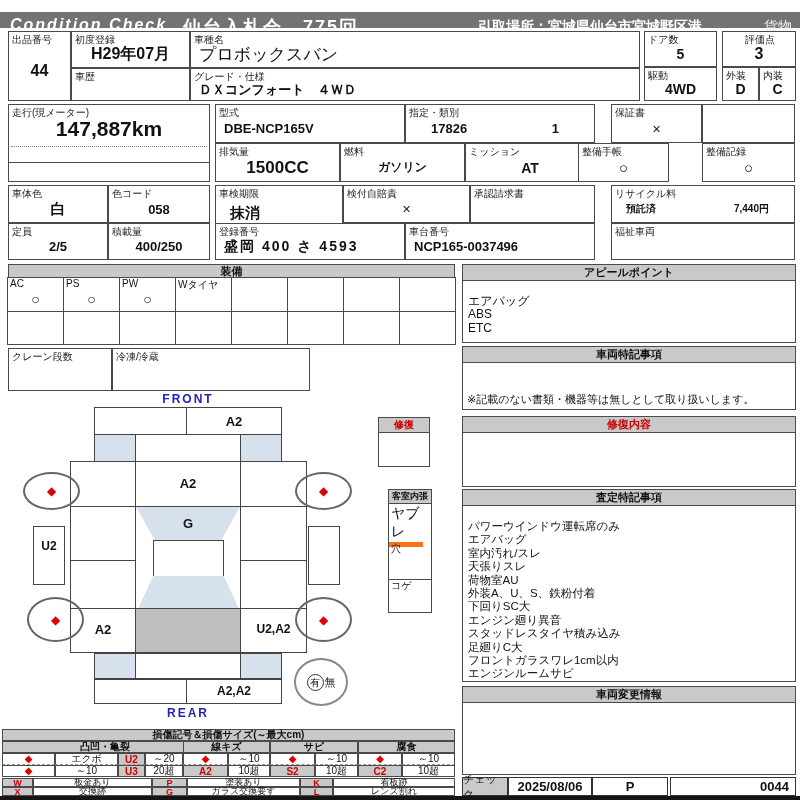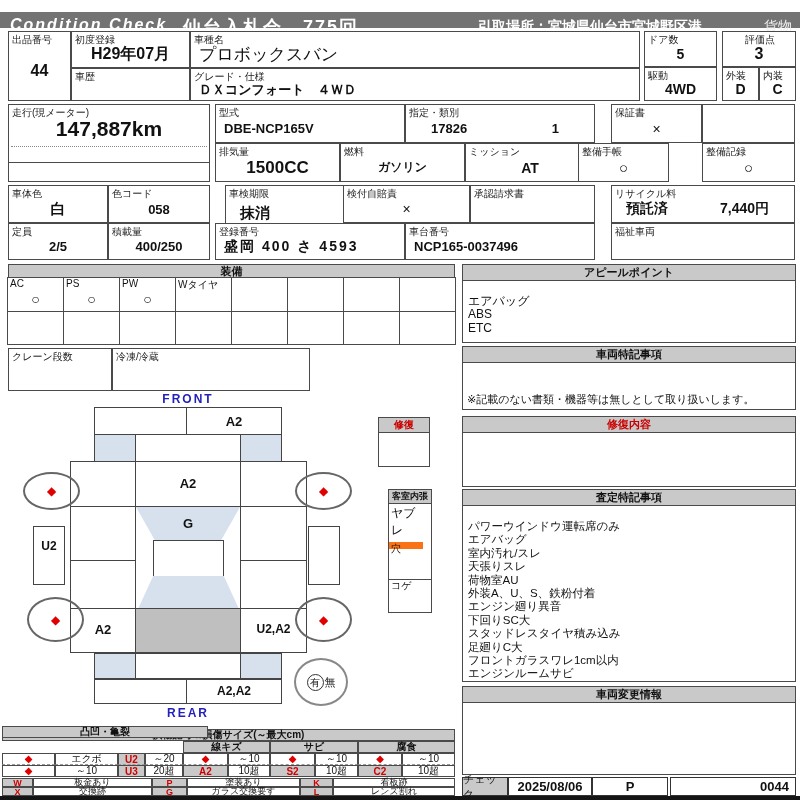--- a/index.html
+++ b/index.html
@@ -165,21 +165,21 @@
     <div class="v" style="font-size:13px">058</div>
   </div>
   <div class="c" style="left:8px;top:223px;width:100px;height:37px">
     <span class="l">定員</span>
     <div class="v" style="font-size:13px">2/5</div>
   </div>
   <div class="c" style="left:108px;top:223px;width:102px;height:37px">
     <span class="l">積載量</span>
     <div class="v" style="font-size:13px">400/250</div>
   </div>
-  <div class="c" style="left:225px;top:185px;width:128px;height:46px">
+  <div class="c" style="left:215px;top:185px;width:128px;height:46px">
     <span class="l">車検期限</span>
     <div class="v left" style="padding-left:14px;font-size:15px">抹消</div>
   </div>
   <div class="c" style="left:343px;top:185px;width:127px;height:38px">
     <span class="l">検付自賠責</span>
     <div class="v" style="font-weight:normal">×</div>
   </div>
   <div class="c" style="left:470px;top:185px;width:125px;height:38px">
     <span class="l">承認請求書</span>
     <div class="v"></div>
@@ -187,21 +187,21 @@
   <div class="c" style="left:215px;top:223px;width:190px;height:37px">
     <span class="l">登録番号</span>
     <div class="v left" style="font-size:14px;letter-spacing:2px">盛岡 400 さ 4593</div>
   </div>
   <div class="c" style="left:405px;top:223px;width:190px;height:37px">
     <span class="l">車台番号</span>
     <div class="v left" style="font-size:13px">NCP165-0037496</div>
   </div>
   <div class="c" style="left:611px;top:185px;width:184px;height:38px">
     <span class="l">リサイクル料</span>
-    <div class="v" style="justify-content:space-between;padding:0 25px 0 14px;font-size:14px">
+    <div class="v" style="justify-content:space-between;padding:0 25px 0 14px;font-size:10px">
       <span>預託済</span>
       <span>7,440円</span>
     </div>
   </div>
   <div class="c" style="left:611px;top:223px;width:184px;height:37px">
     <span class="l">福祉車両</span>
     <div class="v"></div>
   </div>
 
   <div class="bar" style="left:8px;top:264px;width:447px;height:14px">装備</div>
@@ -353,21 +353,21 @@
     <span class="yes">有</span>
     <span>無</span>
   </div>
 
   <div class="panel" style="left:378px;top:417px;width:52px;height:50px">
     <div class="ph red" style="height:14px;line-height:14px;font-size:10px">修復</div>
   </div>
 
   <div class="panel" style="left:388px;top:489px;width:44px;height:124px">
     <div class="ph" style="height:13px;line-height:13px;font-size:9px">客室内張</div>
-    <div style="position:absolute;left:0;right:8px;top:14px;height:36px;border-bottom:7px solid #f97316;font-size:12px;padding:1px 2px">ヤブレ</div>
+    <div style="position:absolute;left:0;right:8px;top:14px;height:36px;border-bottom:5px solid #f97316;font-size:14px;padding:1px 2px">ヤブレ</div>
     <div style="position:absolute;left:0;right:0;top:51px;height:36px;border-bottom:1px solid #4a4a4a;font-size:10px;padding:1px 2px">穴</div>
     <div style="position:absolute;left:0;right:0;top:88px;height:35px;font-size:10px;padding:1px 2px">コゲ</div>
   </div>
 
   <div class="panel" style="left:462px;top:264px;width:334px;height:79px">
     <div class="ph">アピールポイント</div>
     <div class="pbody" style="font-size:12px">
         <div class="li">エアバッグ</div>
         <div class="li">ABS</div>
         <div class="li">ETC</div>
@@ -388,38 +388,38 @@
 
   <div class="panel" style="left:462px;top:489px;width:334px;height:193px">
     <div class="ph">査定特記事項</div>
     <div class="pbody">
         <div class="li">パワーウインドウ運転席のみ</div>
         <div class="li">エアバッグ</div>
         <div class="li">室内汚れ/スレ</div>
         <div class="li">天張りスレ</div>
         <div class="li">荷物室AU</div>
         <div class="li">外装A、U、S、鉄粉付着</div>
+        <div class="li">下回りSC大</div>
         <div class="li">エンジン廻り異音</div>
-        <div class="li">下回りSC大</div>
         <div class="li">スタッドレスタイヤ積み込み</div>
         <div class="li">足廻りC大</div>
         <div class="li">フロントガラスワレ1cm以内</div>
         <div class="li">エンジンルームサビ</div>
         <div class="li">外装色褪せ</div>
       </div>
   </div>
 
   <div class="panel" style="left:462px;top:686px;width:334px;height:89px">
     <div class="ph">車両変更情報</div>
     <div class="pbody"></div>
   </div>
 
   <div class="legcell hdr" style="left:2px;top:729px;width:453px;height:12px">損傷記号＆損傷サイズ(～最大cm)</div>
 
-  <div class="legcell hdr" style="left:2px;top:726px;width:206px;height:12px">凸凹・亀裂</div>
+  <div class="legcell hdr" style="left:2px;top:741px;width:206px;height:12px">凸凹・亀裂</div>
   <div class="legcell hdr" style="left:183px;top:741px;width:87px;height:12px">線キズ</div>
   <div class="legcell hdr" style="left:270px;top:741px;width:88px;height:12px">サビ</div>
   <div class="legcell hdr" style="left:358px;top:741px;width:97px;height:12px">腐食</div>
 
   <div class="legcell dashb" style="left:2px;top:753px;width:53px;height:12px">
       <span class="dia">◆</span>
     </div>
   <div class="legcell dashb" style="left:55px;top:753px;width:63px;height:12px">エクボ</div>
   <div class="legcell code dashb" style="left:118px;top:753px;width:27px;height:12px">U2</div>
   <div class="legcell dashb" style="left:145px;top:753px;width:38px;height:12px">～20</div>

